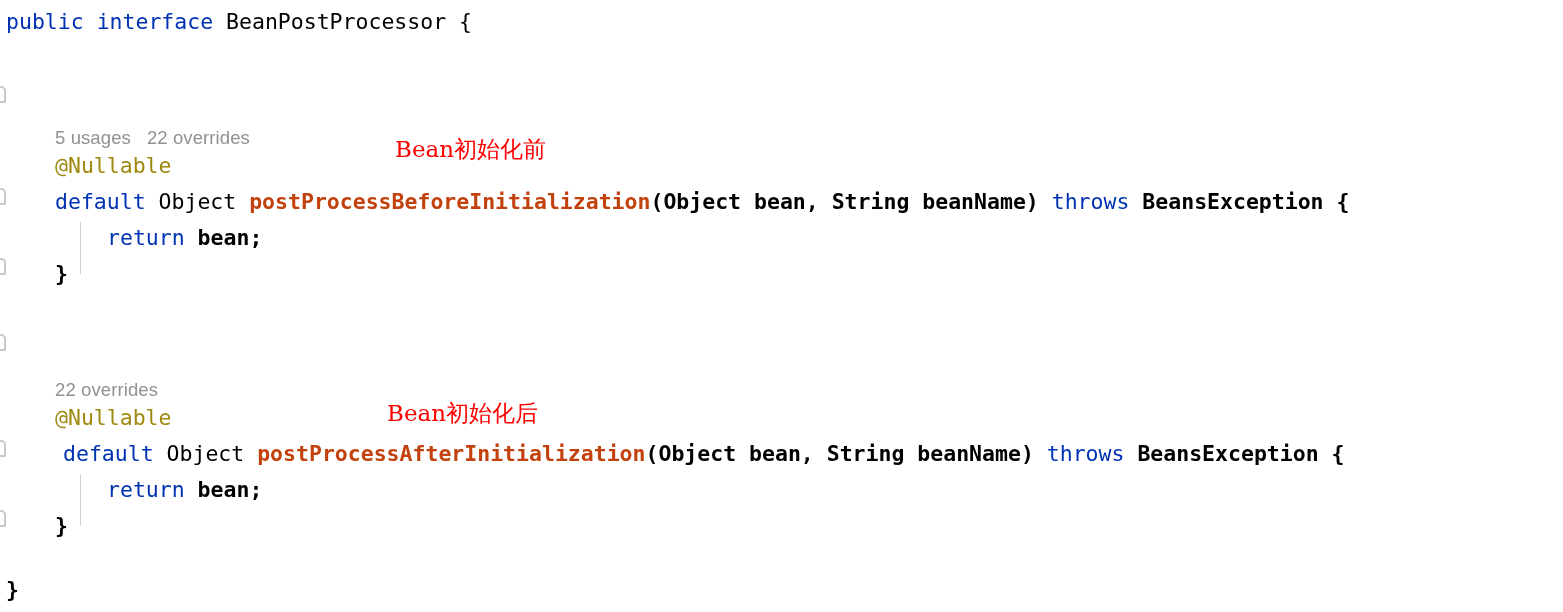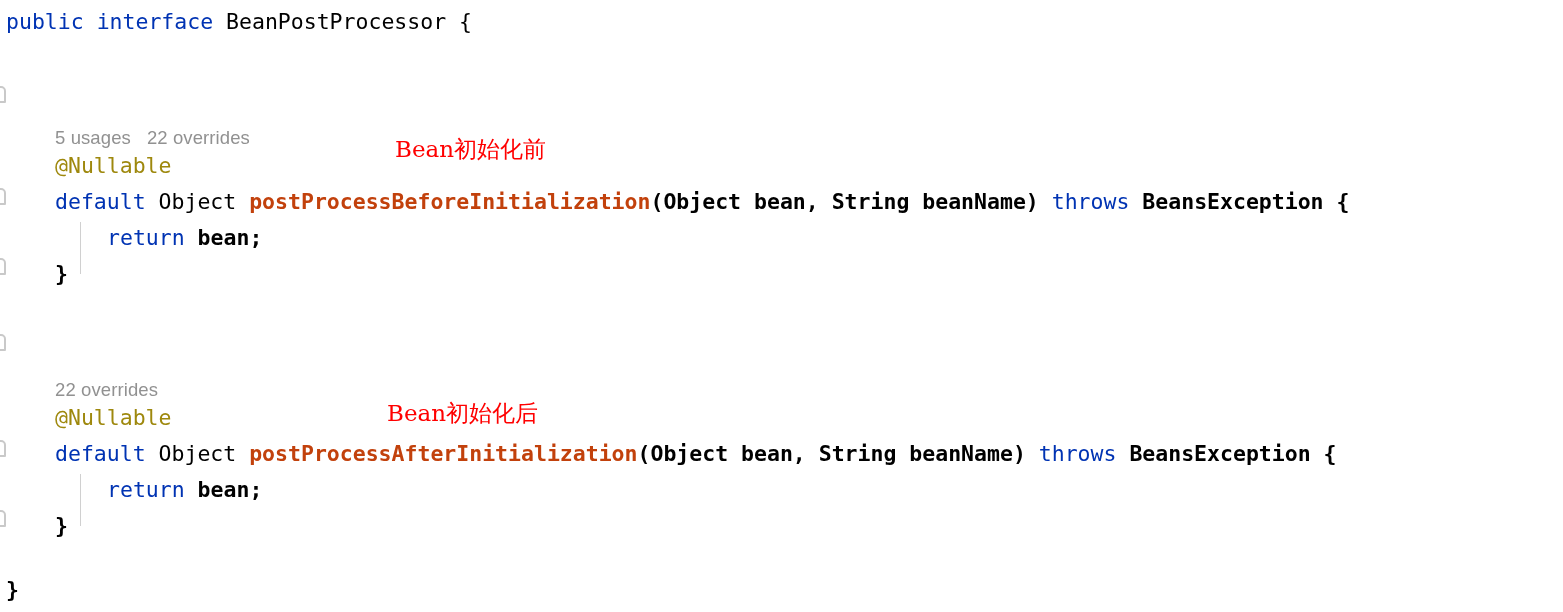--- a/index.html
+++ b/index.html
@@ -143,21 +143,21 @@
     <div class="line" style="left:55px; top:256px;"><span class="plain">}</span></div>
 
     
 
     <div class="hint" style="left:55px; top:372px;"><span>22 overrides</span></div>
 
     <div class="line" style="left:55px; top:400px;"><span class="annot">@Nullable</span></div>
 
     <div class="note" style="left:387px; top:395px;">Bean初始化后</div>
 
-    <div class="line" style="left:55px; top:436px;"><span class="kw">default</span><span class="type"> Object </span><span class="method">postProcessAfterInitialization</span><span class="plain">(Object bean, String beanName) </span><span class="kw">throws</span><span class="plain"> BeansException {</span></div>
+    <div class="line" style="left:63px; top:436px;"><span class="kw">default</span><span class="type"> Object </span><span class="method">postProcessAfterInitialization</span><span class="plain">(Object bean, String beanName) </span><span class="kw">throws</span><span class="plain"> BeansException {</span></div>
 
     <div class="line" style="left:107px; top:472px;"><span class="kw">return</span><span class="plain"> bean;</span></div>
 
     <div class="line" style="left:55px; top:508px;"><span class="plain">}</span></div>
 
     
     <div class="line" style="left:6px; top:572px;"><span class="plain">}</span></div>
 
   </div>
 </div>

